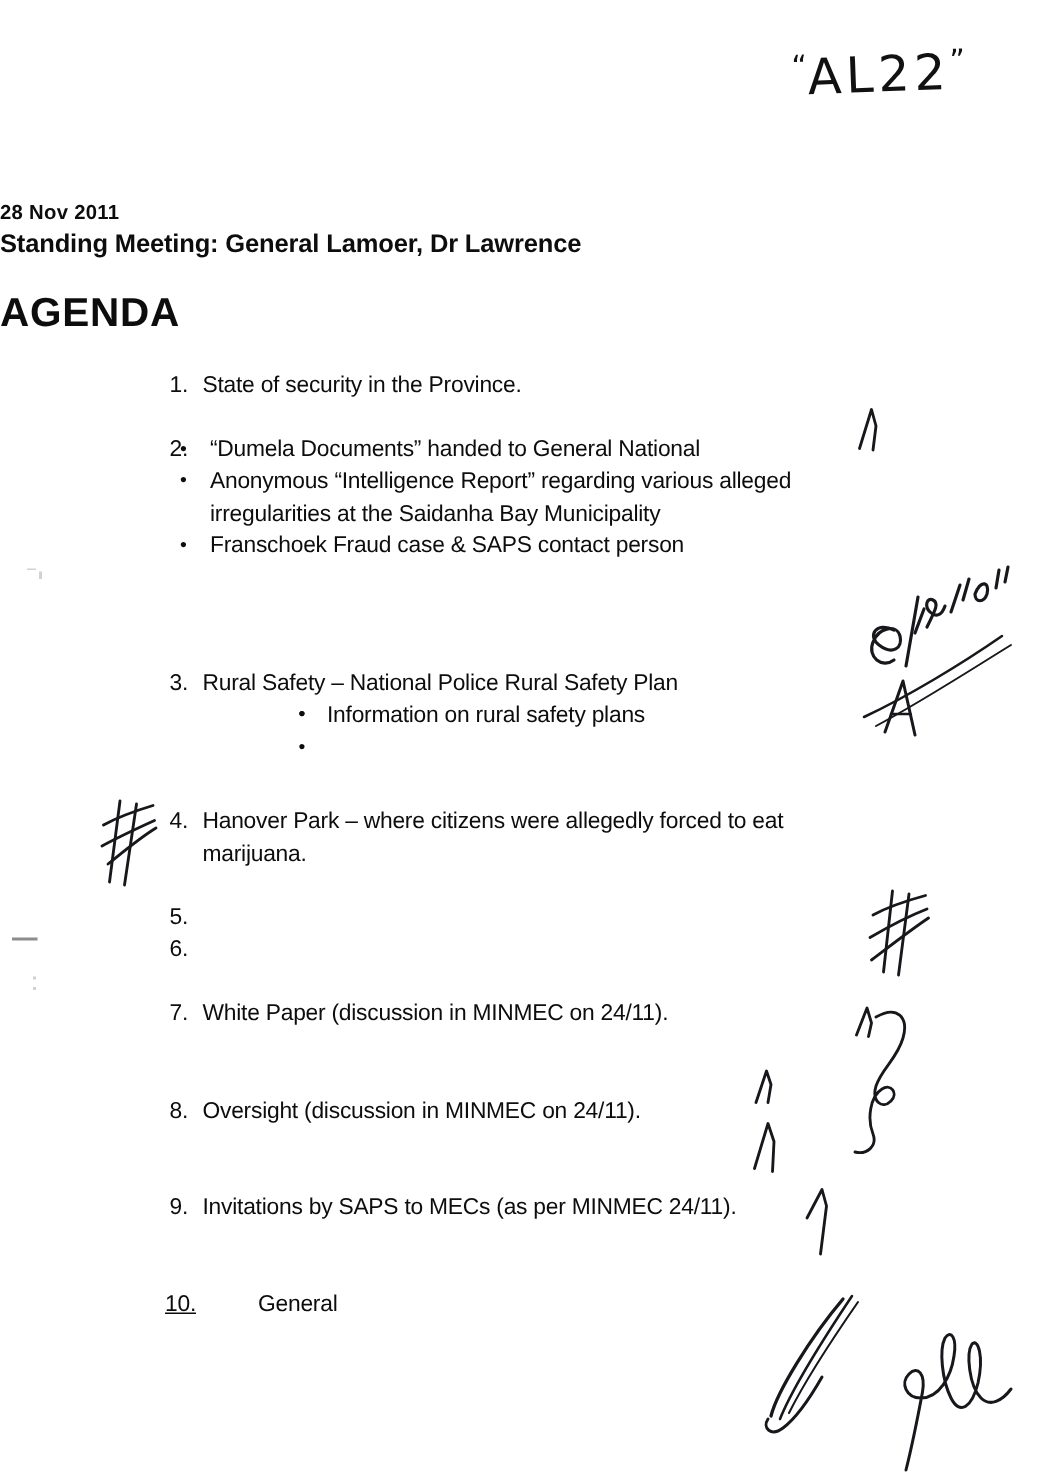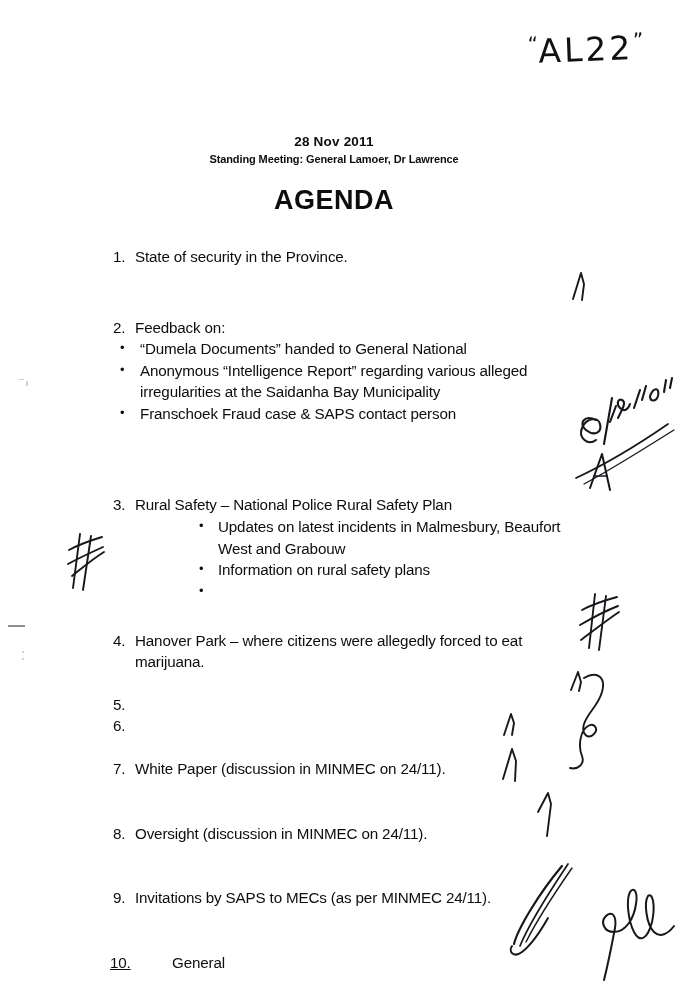--- a/index.html
+++ b/index.html
@@ -42,30 +42,29 @@
     vertical-align: super;
     letter-spacing: 0;
   }
 
   
   .doc-header {
     position: absolute;
     left: 0;
     top: 134px;
     width: 668px;
-    text-align: center;
   }
   .doc-date {
     font-size: 13.5px;
     font-weight: bold;
     letter-spacing: .2px;
     line-height: 1.25;
   }
   .doc-subject {
-    font-size: 11px;
+    font-size: 17px;
     font-weight: bold;
     letter-spacing: -.1px;
     line-height: 1.35;
     margin-top: 1px;
   }
   .doc-title {
     font-size: 27px;
     font-weight: bold;
     letter-spacing: .5px;
     margin-top: 18px;
@@ -167,38 +166,37 @@
         <span class="item-num">1.</span>
         <span class="item-text">State of security in the Province.</span>
       </div>
     </div>
 
     <div class="gap-lg"></div>
 
     <div class="item">
       <div class="item-row">
         <span class="item-num">2.</span>
-        <span class="item-text">Feedback on:</span>
       </div>
       <ul class="blist lvl1">
         <li><span class="bul">•</span><span>“Dumela Documents” handed to General National</span></li>
         <li><span class="bul">•</span><span>Anonymous “Intelligence Report” regarding various alleged irregularities at the Saidanha Bay Municipality</span></li>
         <li><span class="bul">•</span><span>Franschoek Fraud case &amp; SAPS contact person</span></li>
       </ul>
     </div>
 
     <div style="height:42px"></div>
 
     <div class="item">
       <div class="item-row">
         <span class="item-num">3.</span>
         <span class="item-text">Rural Safety – National Police Rural Safety Plan</span>
       </div>
       <ul class="blist lvl2">
-        <li><span class="bul">•</span><span>Updates on latest incidents in Malmesbury, Beaufort West and Grabouw</span></li>
+        <li><span class="bul">•</span></li>
         <li><span class="bul">•</span><span>Information on rural safety plans</span></li>
         <li><span class="bul">•</span></li>
       </ul>
     </div>
 
     <div class="gap-lg"></div>
 
     <div class="item">
       <div class="item-row">
         <span class="item-num">4.</span>

